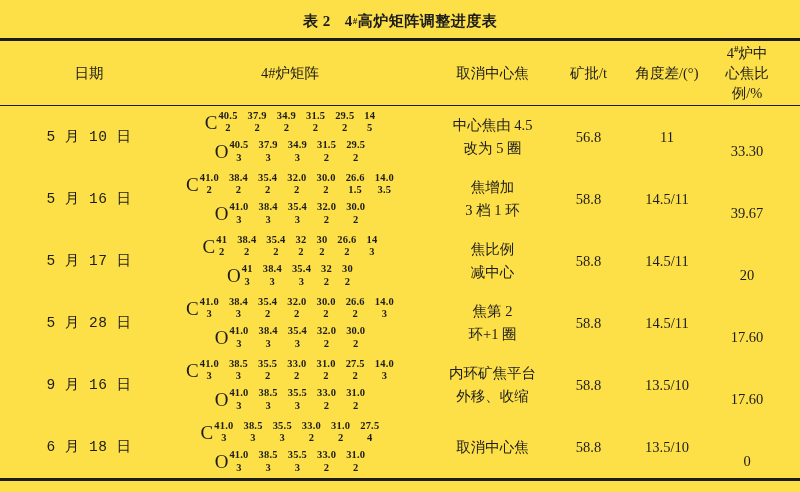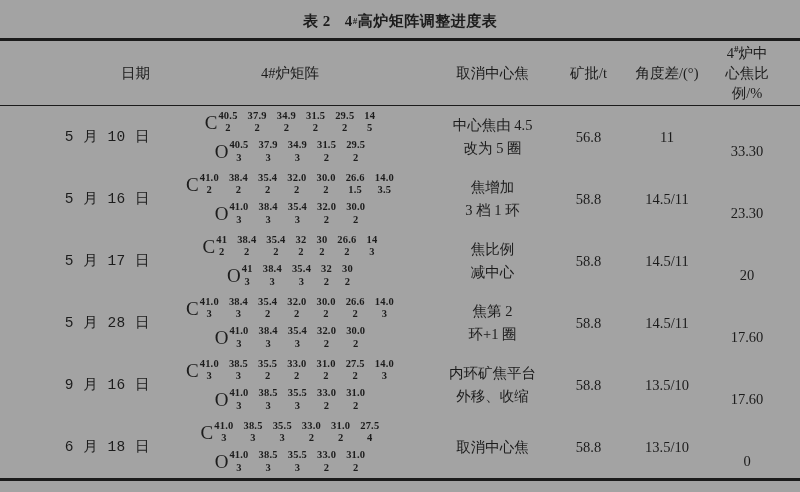--- a/index.html
+++ b/index.html
@@ -1,18 +1,18 @@
 <!DOCTYPE html>
 <html><head>
 <meta charset="utf-8">
 <style>
   html, body { margin: 0; padding: 0; background: #ffffff; }
   .page {
     width: 800px; height: 492px;
-    background: #a3a3a3;
+    background: #fde047;
     color: #1c1c1c;
     font-family: "Liberation Serif", "DejaVu Serif", serif;
     overflow: hidden;
     position: relative;
   }
   .caption {
     height: 34px;
     display: flex; align-items: center; justify-content: center;
     font-size: 15px; font-weight: bold;
     letter-spacing: 0.5px;
@@ -24,21 +24,21 @@
   .rule-top, .rule-bottom { border: none; border-top: 3px solid #1b1b1b; margin: 0; }
   .rule-mid { border: none; border-top: 1.5px solid #1b1b1b; margin: 0; }
 
   .grid-row {
     display: grid;
     grid-template-columns: 150px 280px 125px 67px 90px 88px;
     align-items: center;
   }
   .thead { height: 64px; font-size: 14.5px; }
   .cell { text-align: center; line-height: 22px; }
-  .cell.left { text-align: right; padding-left: 28px; }
+  .cell.left { text-align: center; padding-left: 28px; }
   .cell.ratio-head { line-height: 20px; padding-right: 18px; }
 
   .tbody .grid-row { height: 62px; font-size: 14.5px; }
   .date-cell { letter-spacing: 0.5px; font-family: Liberation Mono, monospace; }
   .ratio-cell { padding-right: 18px; margin-top: 28px; }
 
   .matrix-cell {
     display: flex; flex-direction: column;
     align-items: center; justify-content: center;
     gap: 4px;
@@ -211,21 +211,21 @@
               </span>
             </span>
           </span>
         </div>
         <div class="cell content-cell">
           <div class="content-line">焦增加</div>
           <div class="content-line">3 档 1 环</div>
         </div>
         <div class="cell ore-cell">58.8</div>
         <div class="cell angle-cell">14.5/11</div>
-        <div class="cell ratio-cell">23.30</div>
+        <div class="cell ratio-cell">39.67</div>
       </div>
       <div class="grid-row">
         <div class="cell left date-cell">5 月 17 日</div>
         <div class="cell matrix-cell">
           <span class="mat">
             <span class="mat-letter">C</span>
             <span class="mat-cols">
               <span class="mat-col">
                 <span class="mt">41</span>
                 <span class="mb">2</span>

